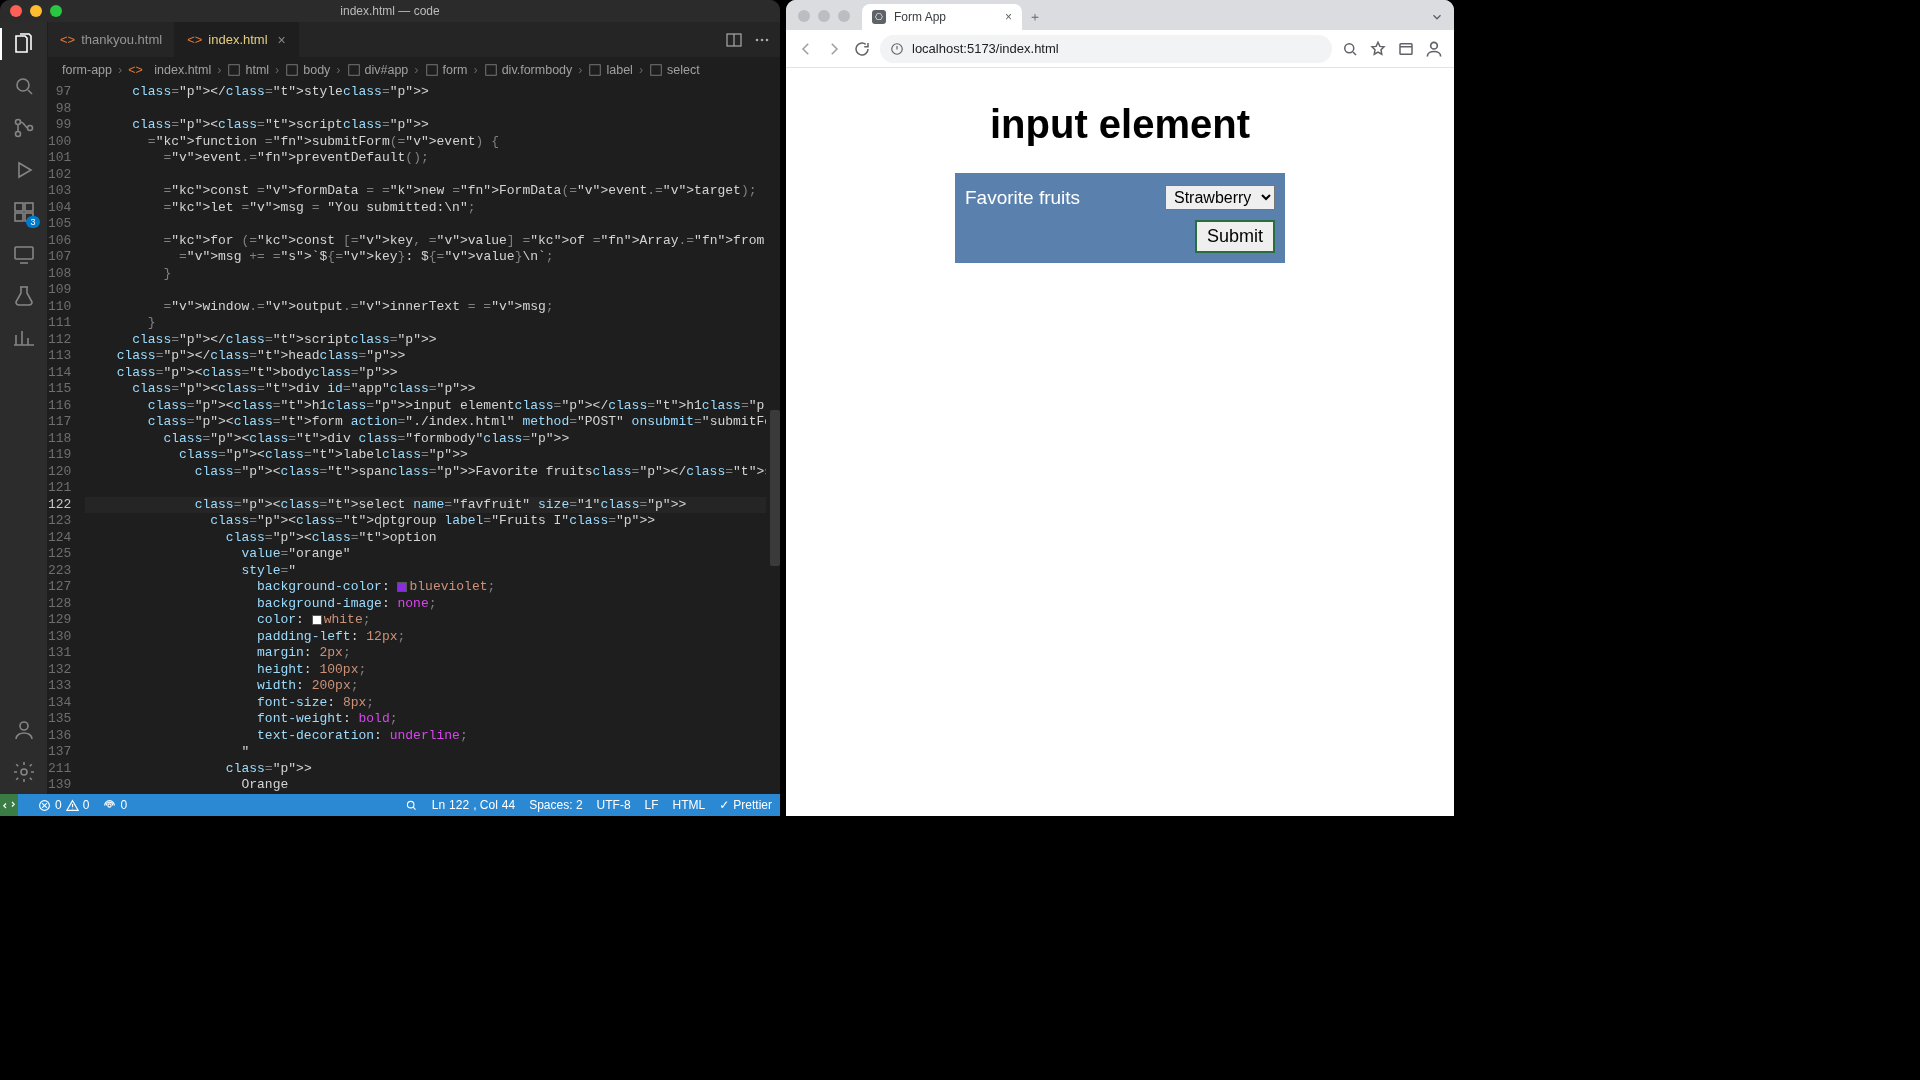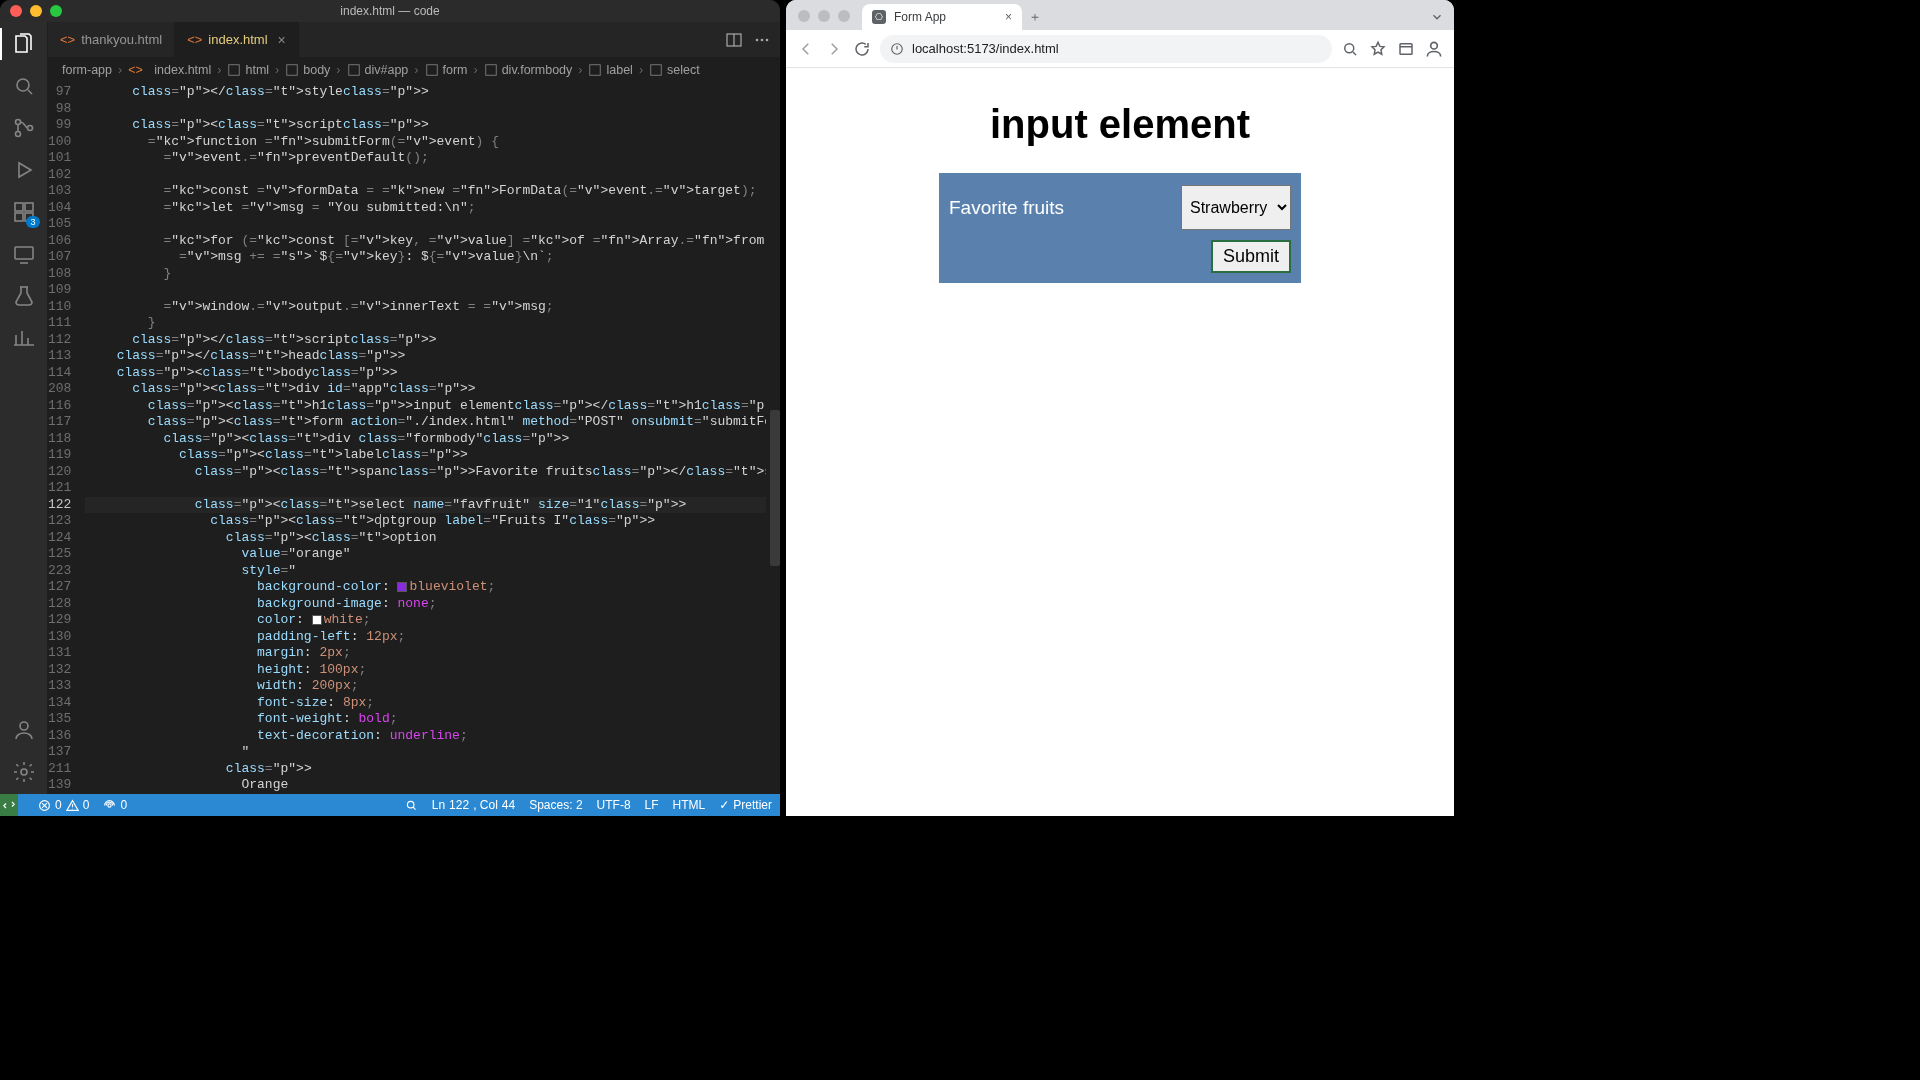--- a/index.html
+++ b/index.html
@@ -138,27 +138,27 @@
   }
   .omnibox .lock { color:#5f6368; }
   .omnibox .url { font-size:13px; color:#202124; }
   .tool-ic { width:20px; height:20px; display:flex; align-items:center; justify-content:center; cursor:pointer;}
 
   .page {
     flex:1; background:#fff; padding:34px 28px;
   }
   .page h1 { font-size:40px; font-weight:800; text-align:center; color:#000; margin-bottom:26px;}
   .formbody {
-    background:#5a81ae; padding:12px 10px 10px 10px; width:362px; margin:0 auto;
+    background:#5a81ae; padding:12px 10px 10px 10px; width:330px; margin:0 auto;
     display:flex; flex-direction:column; gap:10px;
   }
   .form-row { display:flex; justify-content:space-between; align-items:center; }
   .form-row .lbl { color:#fff; font-size:19px; }
   .form-row select {
-    font-size:16px; padding:12px 4px; background:#efefef; border:1px solid #767676;
+    font-size:16px; padding:2px 4px; background:#efefef; border:1px solid #767676;
     min-width:110px;
   }
   .submit-row { display:flex; justify-content:flex-end; }
   .submit-row button {
     font-size:18px; padding:4px 10px; background:#efefef;
     border:2px solid #2a6e3f; color:#000; cursor:pointer;
   }
 
   svg { display:block; }
 </style>
@@ -344,21 +344,21 @@
               <div>105</div>
               <div>106</div>
               <div>107</div>
               <div>108</div>
               <div>109</div>
               <div>110</div>
               <div>111</div>
               <div>112</div>
               <div>113</div>
               <div>114</div>
-              <div>208</div>
+              <div>115</div>
               <div>116</div>
               <div>117</div>
               <div>118</div>
               <div>119</div>
               <div>120</div>
               <div>121</div>
               <div class="current">122</div>
               <div>123</div>
               <div>124</div>
               <div>125</div>

